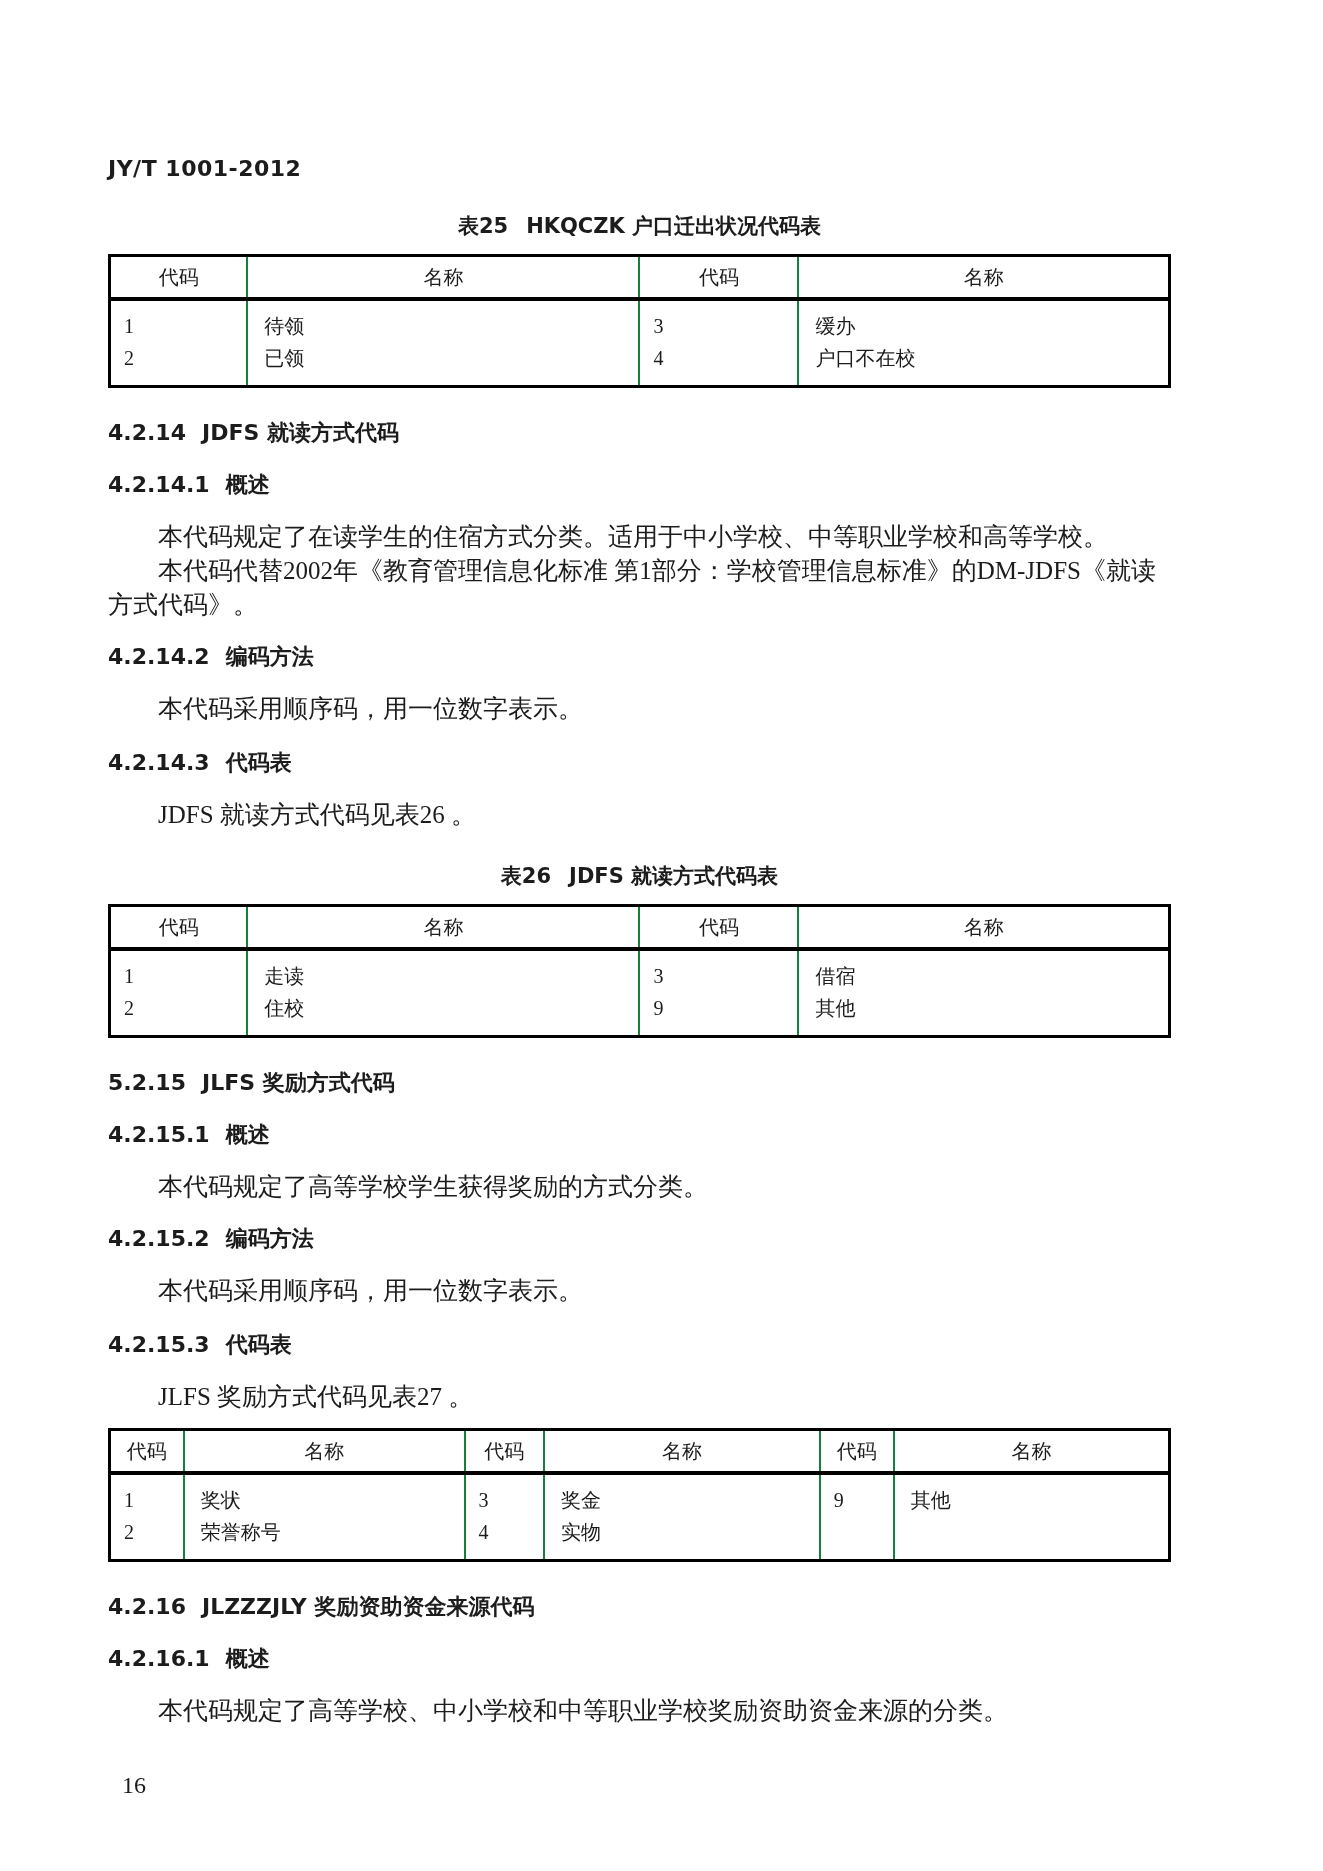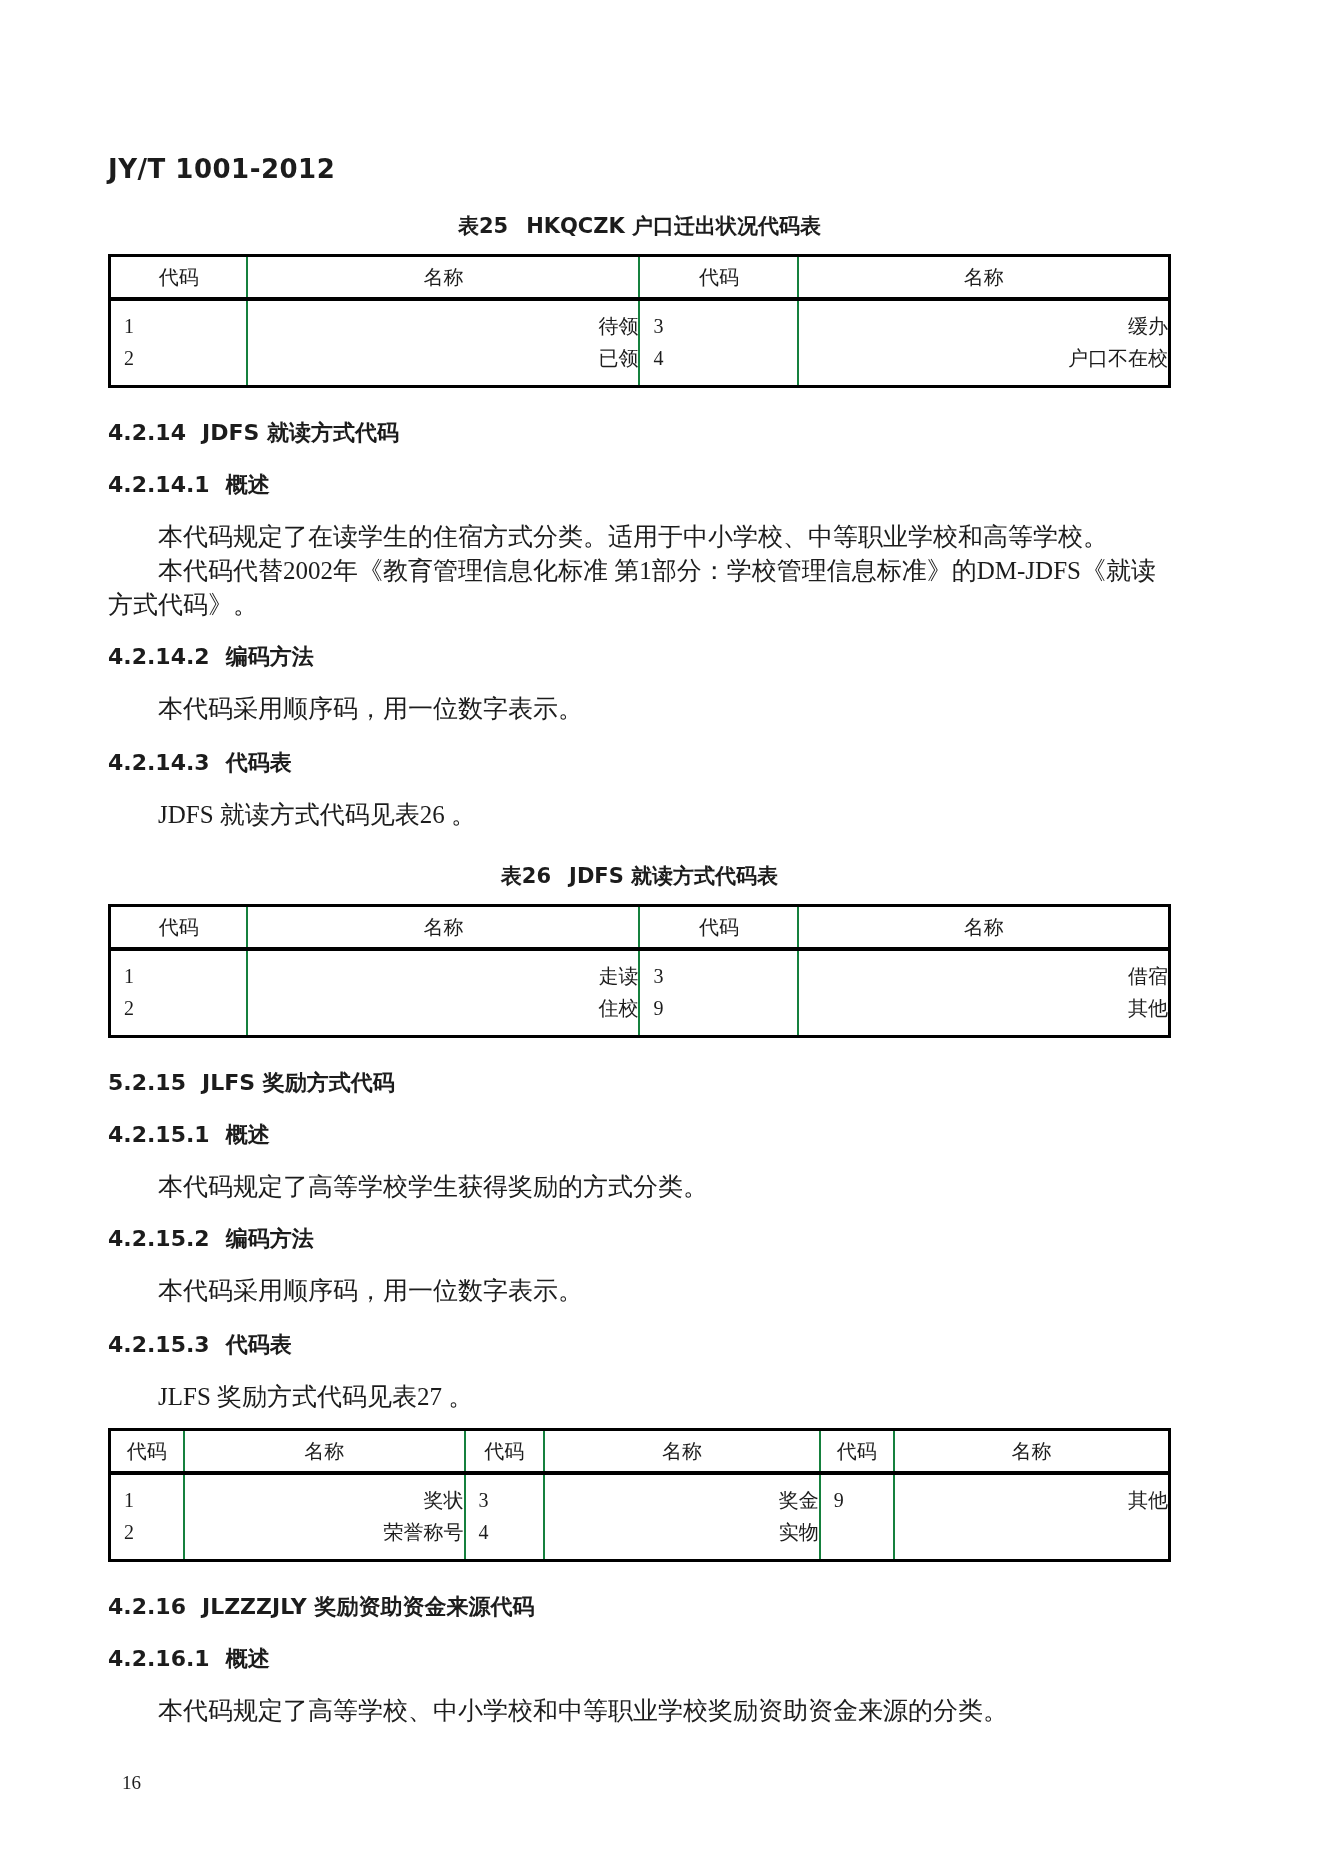--- a/index.html
+++ b/index.html
@@ -8,21 +8,21 @@
     width:1323px; height:1871px;
     color:#1c1c1c;
     font-family:"Liberation Serif", "DejaVu Serif", serif;
     position:relative;
     overflow:hidden;
   }
   .page { padding:156px 152px 0 108px; }
 
   .doc-code {
     font-family:"DejaVu Sans", "Liberation Sans", sans-serif;
-    font-weight:bold; font-size:26px; line-height:26px;
+    font-weight:bold; font-size:22px; line-height:26px;
     letter-spacing:0.5px;
   }
 
   .table-caption {
     text-align:center;
     font-family:"DejaVu Sans", "Liberation Sans", sans-serif;
     font-weight:bold; font-size:21px; line-height:28px;
     margin-top:30px; margin-bottom:14px;
     white-space:pre-wrap;
   }
@@ -38,21 +38,21 @@
     font-weight:normal; font-size:20px;
     text-align:center; padding:7px 4px 6px;
     border-bottom:4px solid #000;
   }
   table.code-table td {
     font-size:20px; line-height:32px;
     text-align:left; vertical-align:top;
   }
   table.code-table th + th, table.code-table td + td { border-left:2px solid #15803d; }
   table.code-table td.code { padding-left:13px; }
-  table.code-table td.name { padding-left:16px;text-align:right; }
+  table.code-table td.name { padding-left:16px; }
   table.code-table tbody tr.first td { padding-top:9px; }
   table.code-table tbody tr.last td  { padding-bottom:11px; }
 
   .t4 col.c-code { width:13%; }
   .t4 col.c-name { width:37%; }
   .t4 col.c-code2 { width:15%; }
   .t4 col.c-name2 { width:35%; }
 
   .t6 col.c-code { width:7%; }
   .t6 col.c-name { width:26.5%; }
@@ -71,21 +71,21 @@
   .mt-sub2 { margin-top:22px; }
   .mt-sub3 { margin-top:24px; }
 
   p.body-text {
     font-size:25px; line-height:34px;
     text-indent:2em;
   }
   p.body-text.lead { margin-top:22px; }
 
   .page-number {
-    font-size:19px;
+    font-size:24px;
     margin-top:44px;
     padding-left:14px;
   }
 </style>
 </head>
 <body>
 
 <div class="page">
 
   <div class="doc-code">JY/T 1001-2012</div>

